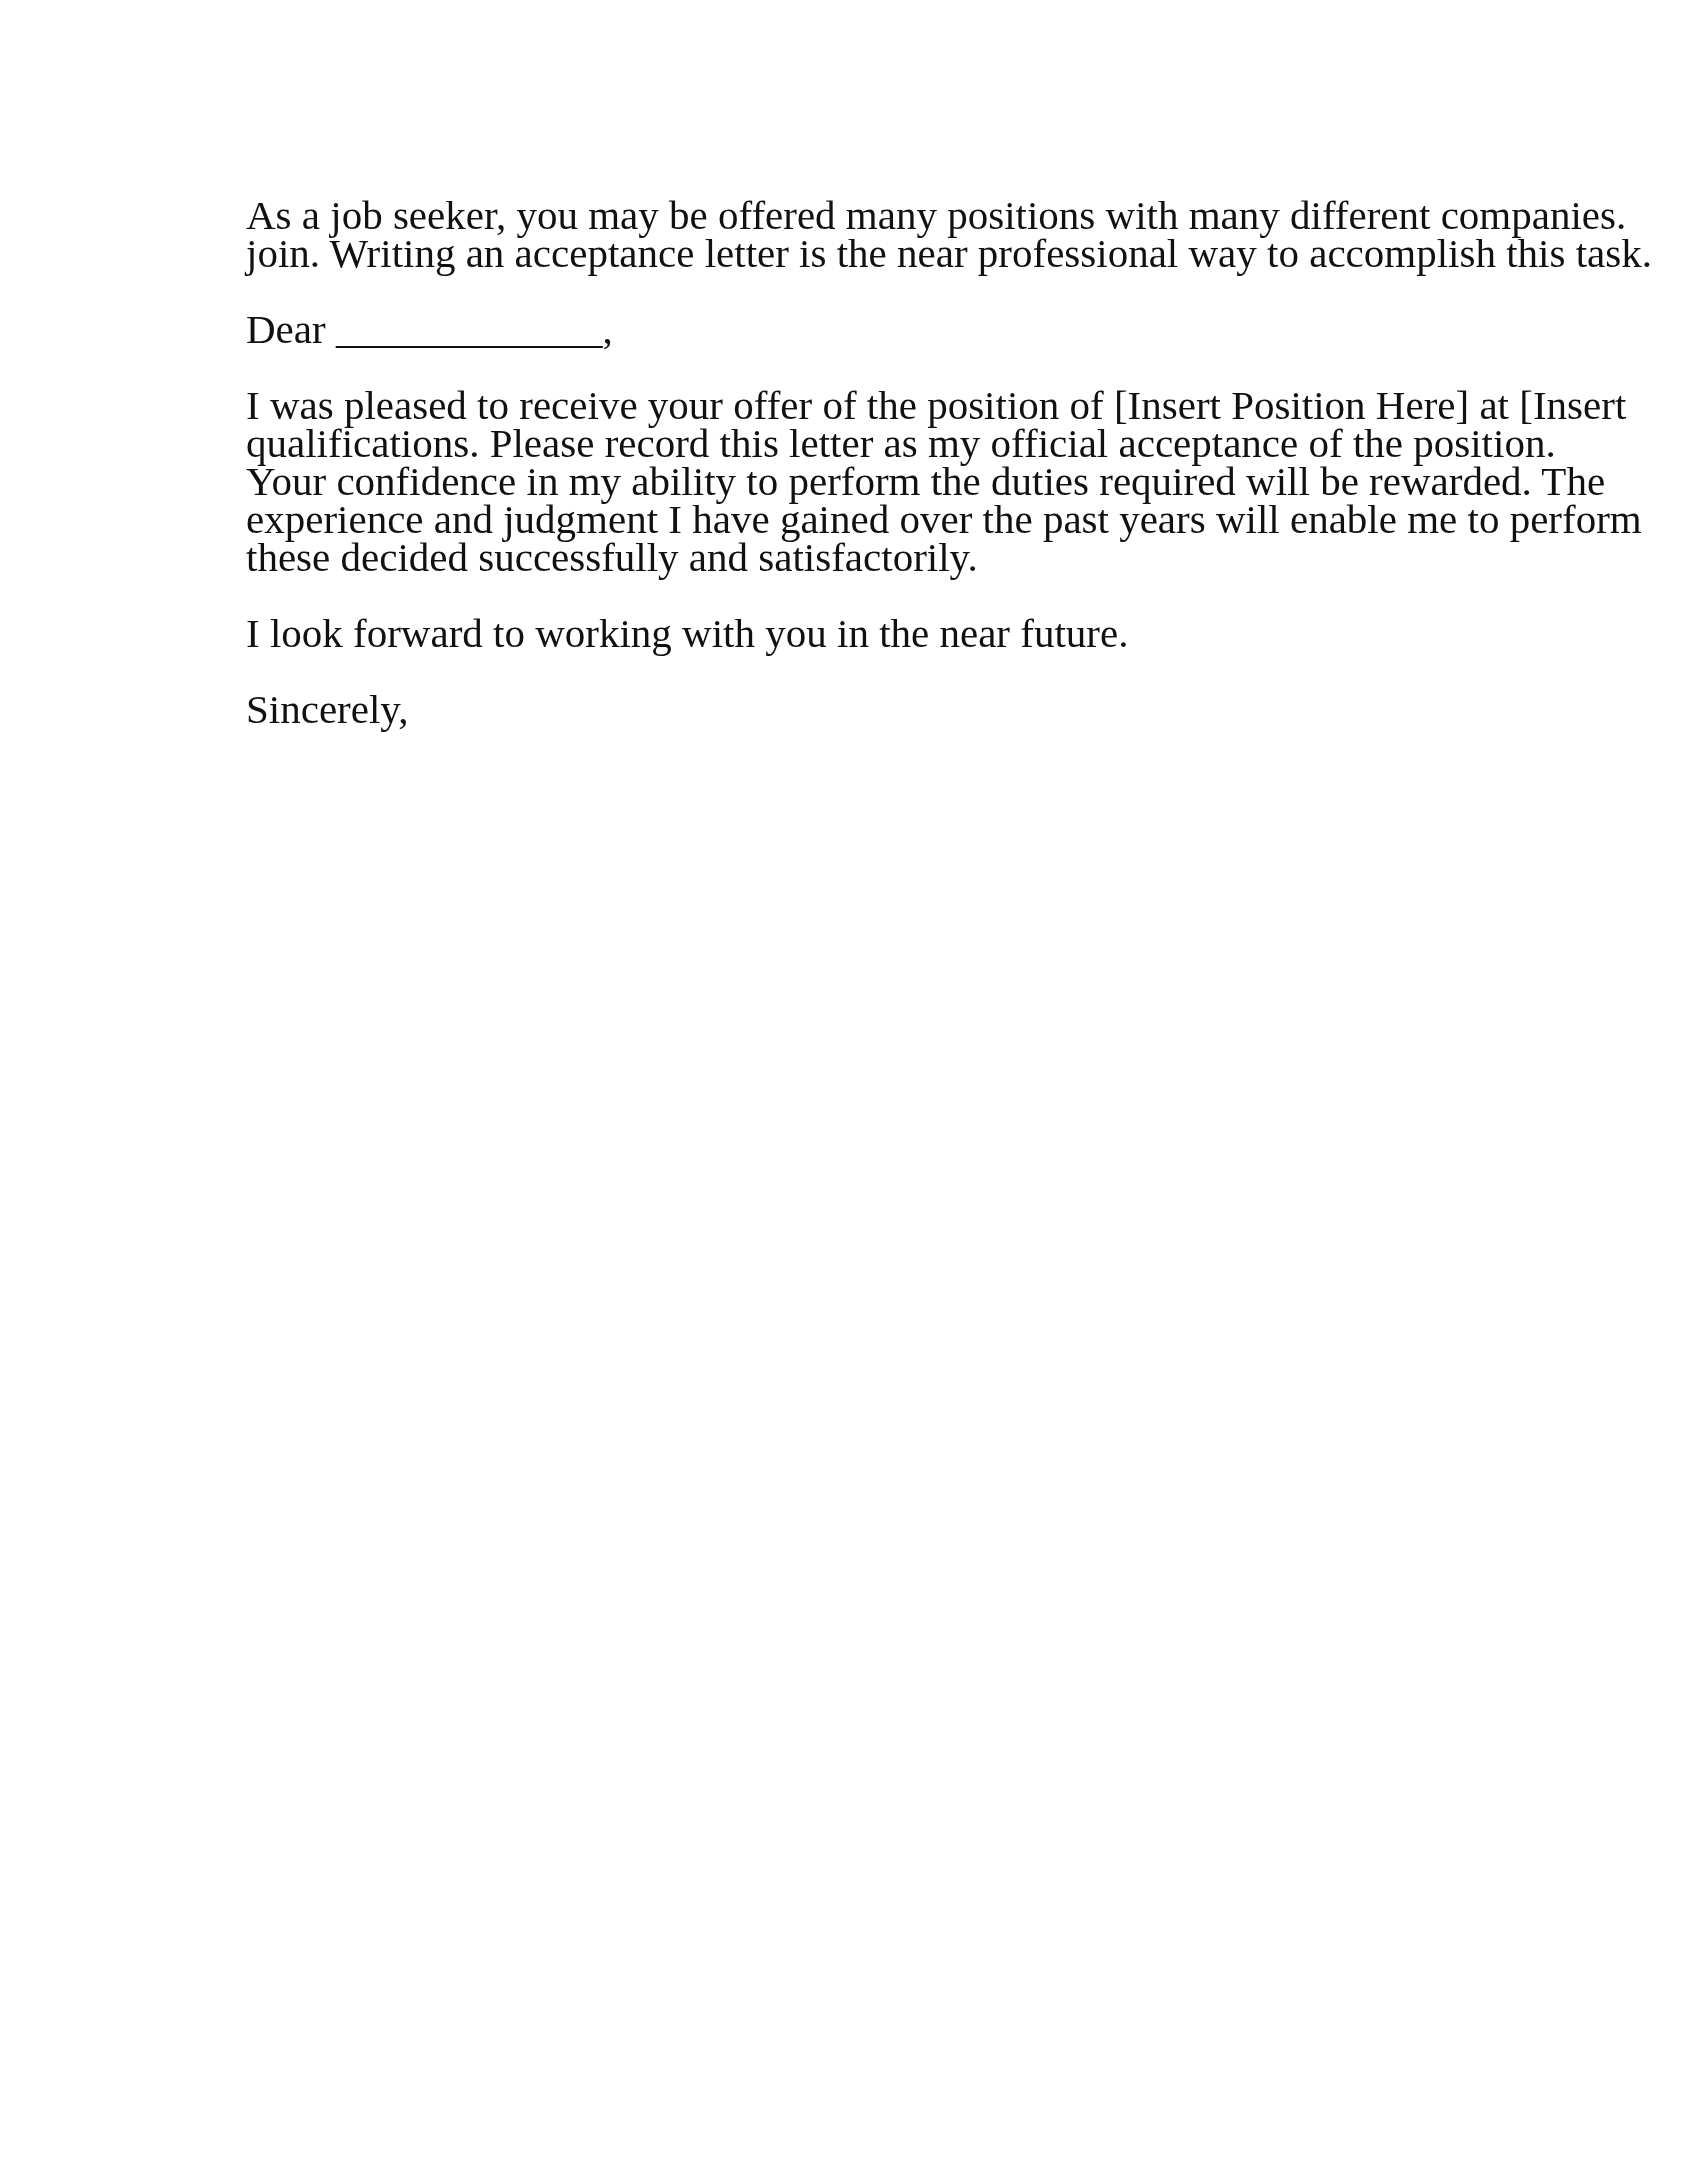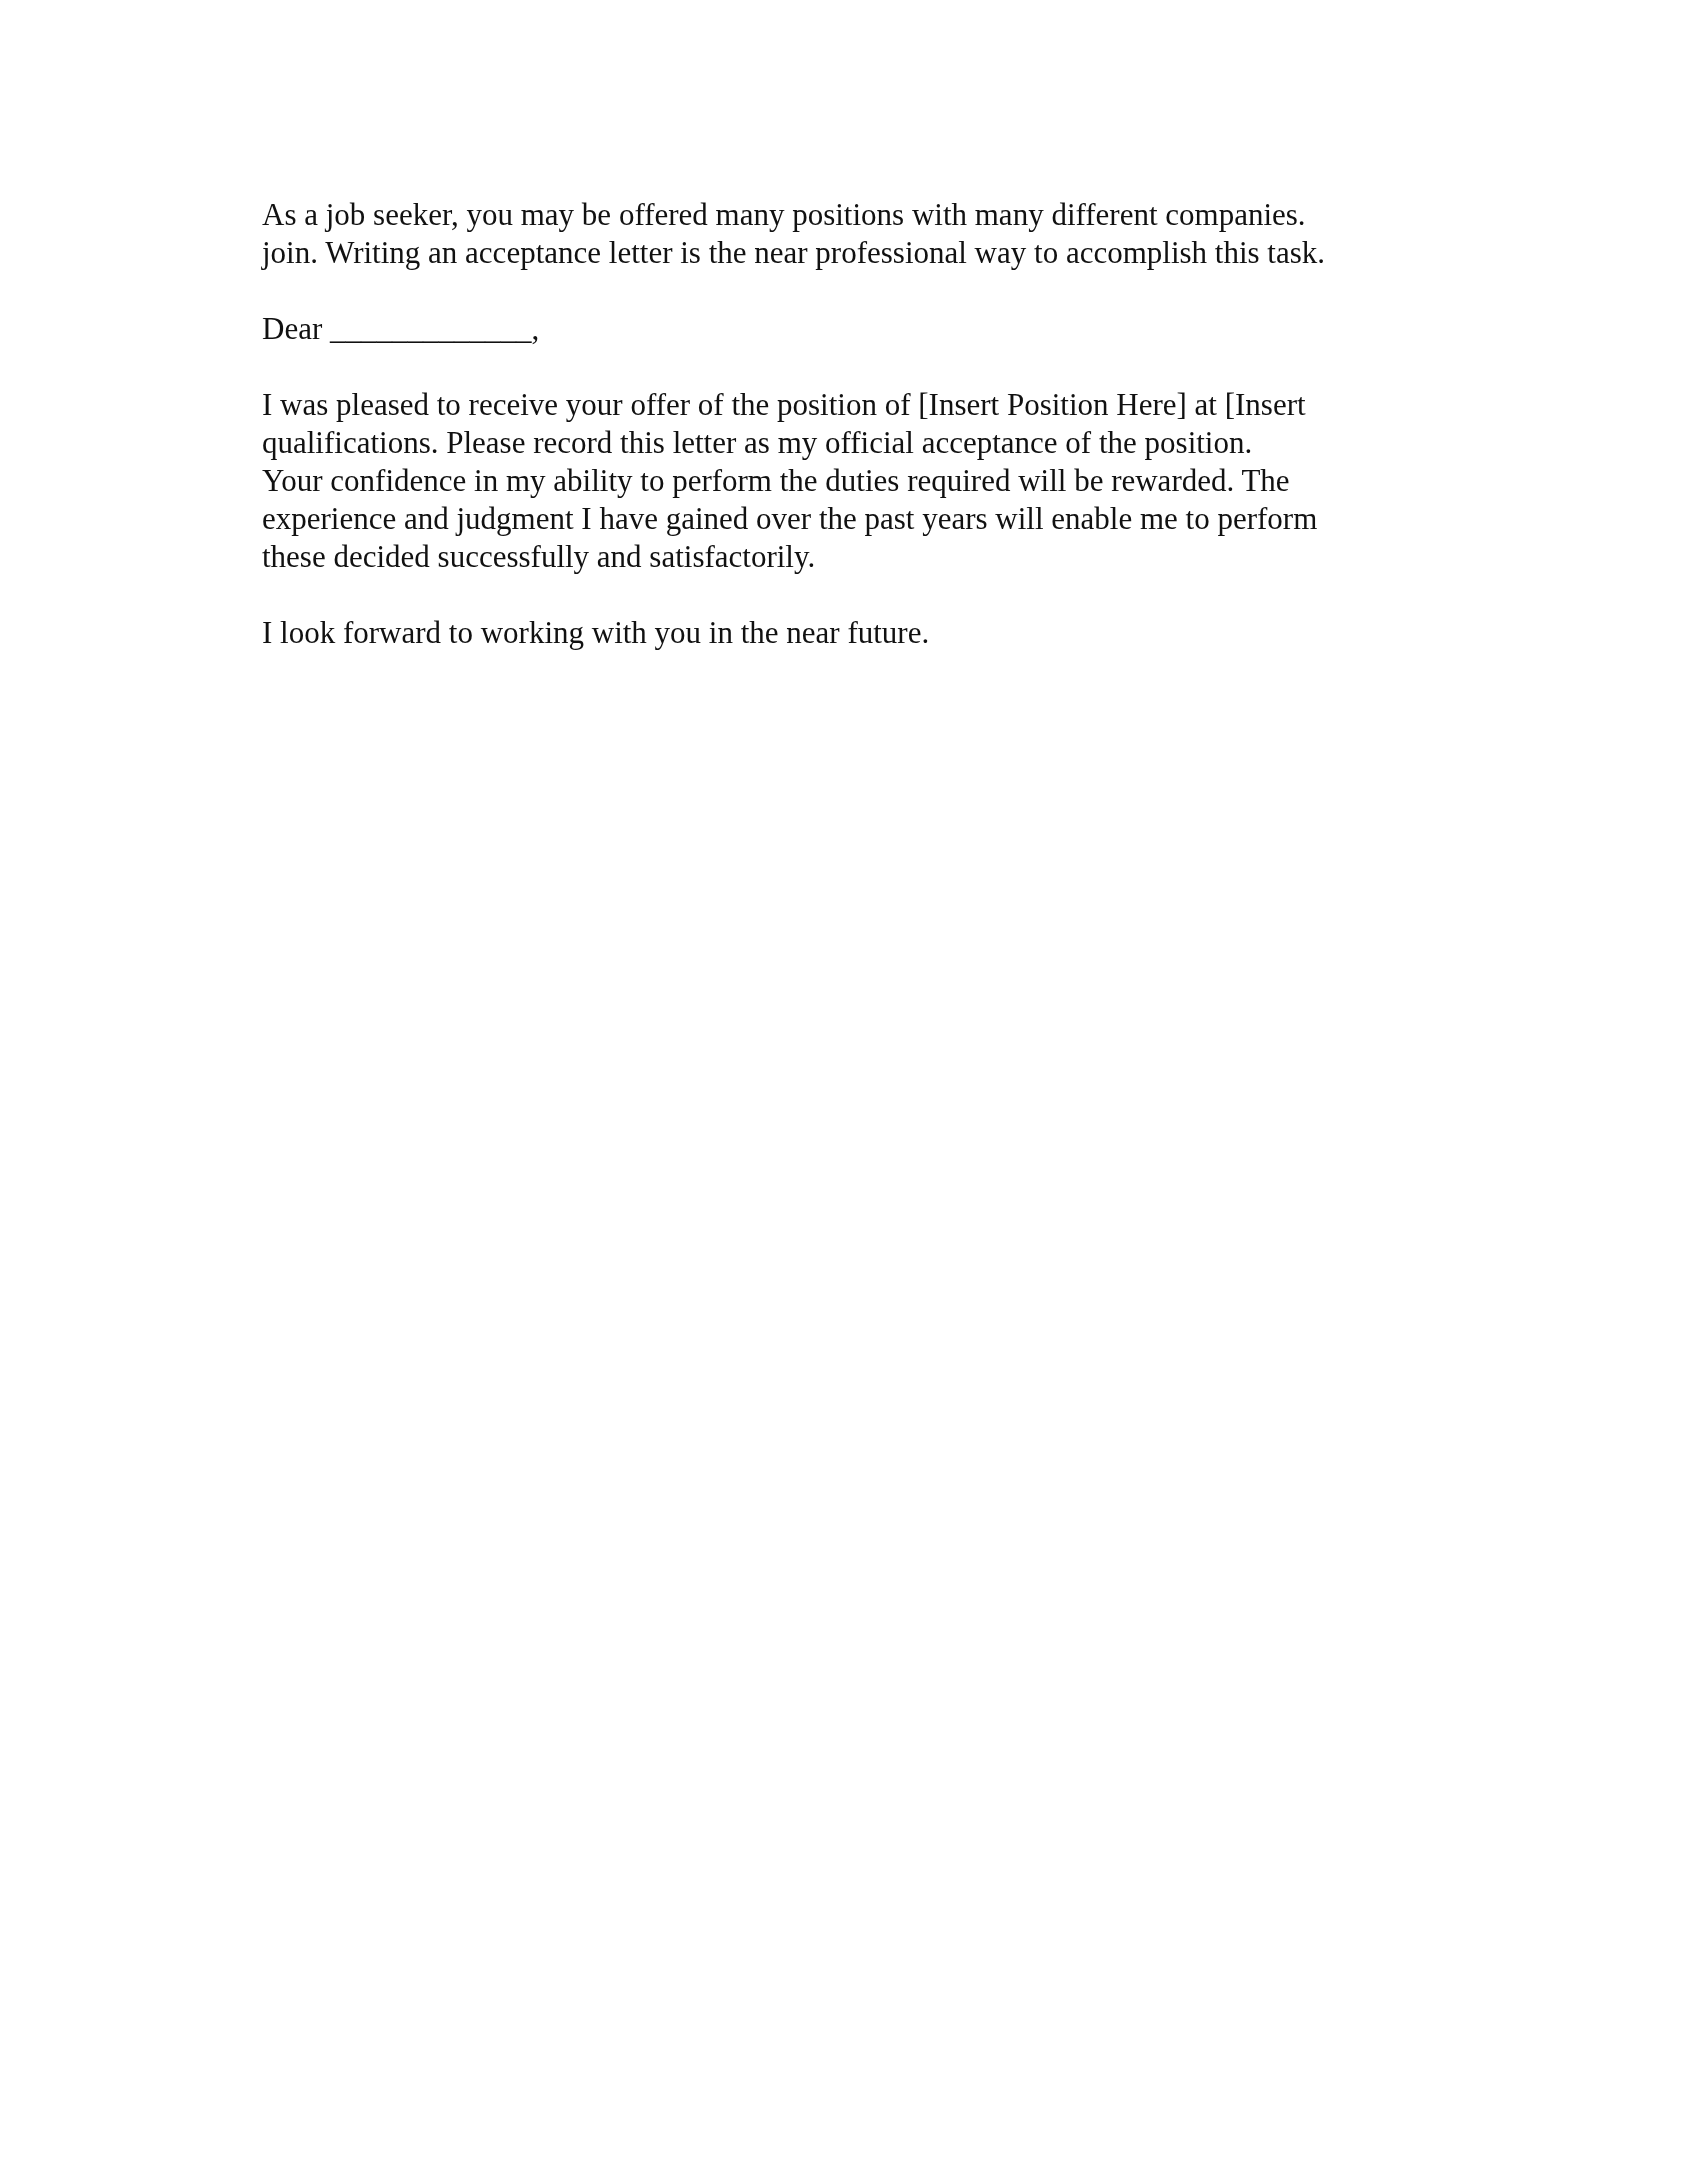--- a/index.html
+++ b/index.html
@@ -1,20 +1,20 @@
 <!DOCTYPE html>
 <html><head>
 <meta charset="utf-8">
 <style>
   html, body { margin: 0; padding: 0; background: #ffffff; }
   body { width: 1683px; height: 2178px; position: relative; overflow: hidden; }
   .page {
-    position: absolute; left: 262px; top: 196px; width: 1238px;
+    position: absolute; left: 246px; top: 196px; width: 1238px;
     font-family: "Liberation Serif", "DejaVu Serif", serif;
-    font-size: 31px; line-height: 38px; color: #111111;
+    font-size: 41px; line-height: 38px; color: #111111;
   }
   .para { margin: 0 0 38px 0; }
   .line { display: block; white-space: nowrap; }
 </style>
 </head>
 <body>
 
 <div class="page">
   <p class="para">
     <span class="line">As a job seeker, you may be offered many positions with many different companies.</span>
@@ -26,14 +26,17 @@
   <p class="para">
     <span class="line">I was pleased to receive your offer of the position of [Insert Position Here] at [Insert</span>
     <span class="line">qualifications. Please record this letter as my official acceptance of the position.</span>
     <span class="line">Your confidence in my ability to perform the duties required will be rewarded. The</span>
     <span class="line">experience and judgment I have gained over the past years will enable me to perform</span>
     <span class="line">these decided successfully and satisfactorily.</span>
   </p>
   <p class="para">
     <span class="line">I look forward to working with you in the near future.</span>
   </p>
+  <p class="para">
+    <span class="line">Sincerely,</span>
+  </p>
 </div>
 
 
 </body></html>

